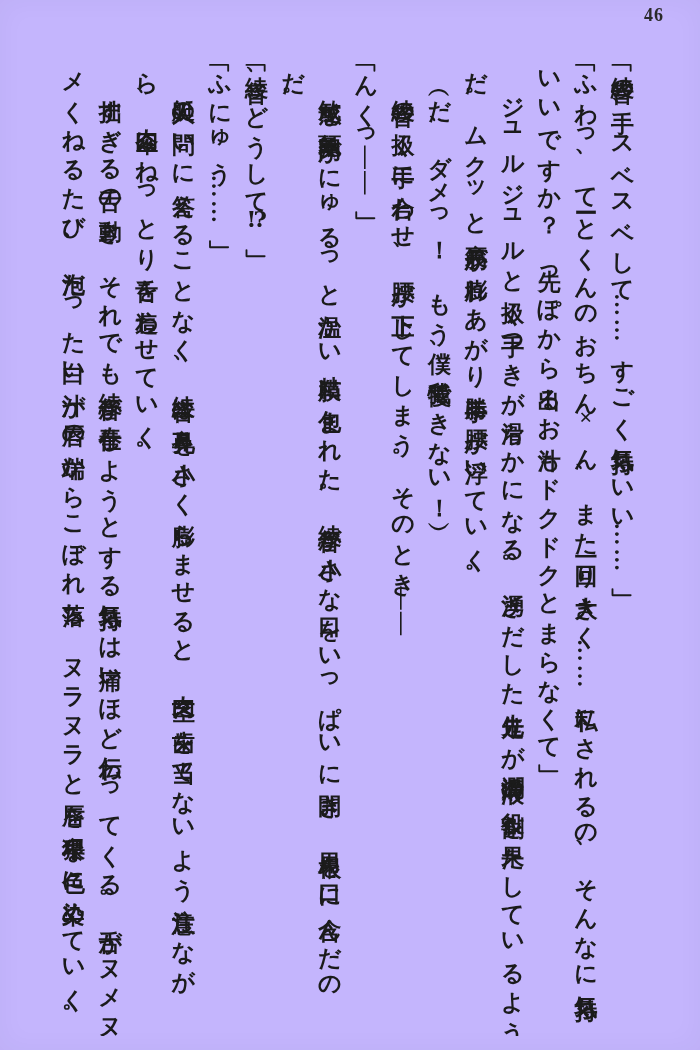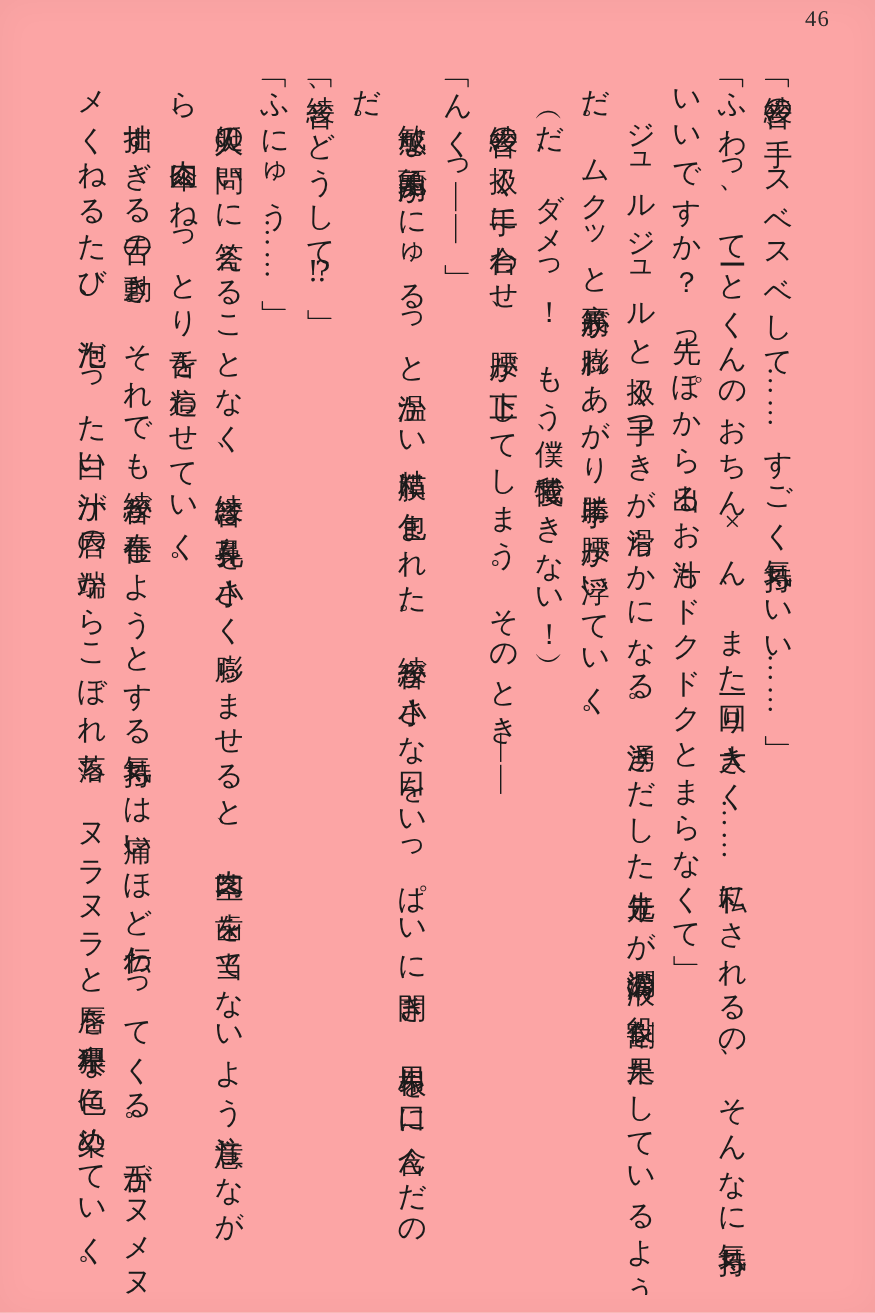--- a/index.html
+++ b/index.html
@@ -10,22 +10,23 @@
     width: 700px;
     height: 1050px;
     position: relative;
     overflow: hidden;
     background: #fdfdfd;
     font-family: "Liberation Serif", "DejaVu Serif", serif;
   }
   .page {
     position: absolute;
     inset: 0;
-    background: #fca5a5;
+    background: #c4b5fd;
     box-shadow: inset 0 0 28px rgba(0,0,0,0.035);
+    font-weight: bold;
   }
   .page-number {
     position: absolute;
     top: 5px;
     right: 36px;
     font-size: 18px;
     letter-spacing: 1px;
     color: #2a2a2a;
   }
   .text-block {

